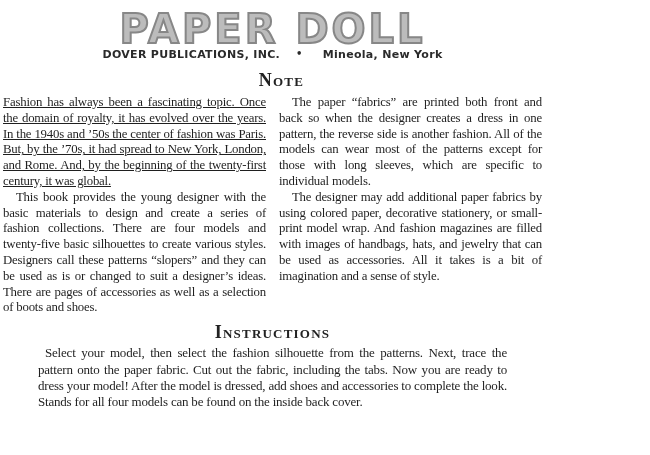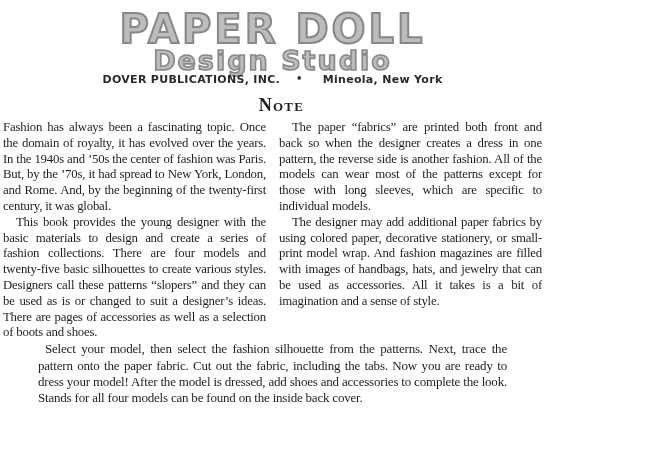--- a/index.html
+++ b/index.html
@@ -85,54 +85,54 @@
     padding: 0 3px;
   }
   .col {
     flex: 1 1 0;
     text-align: justify;
     font-size: 12.8px;
     line-height: 15.8px;
     letter-spacing: -0.2px;
   }
   .col p { margin: 0; text-indent: 13px; }
-  .col p.no-indent { text-indent: 0; }
+  .col p.no-indent { text-indent: 0; text-decoration: underline; }
   .instructions-body {
     margin: 0 38px;
     text-align: justify;
     font-size: 13px;
     line-height: 16.4px;
     letter-spacing: -0.2px;
     text-indent: 7px;
   }
 </style>
 </head>
 <body>
 
 <div class="page">
 
   <header class="title-block">
     <div class="logo">
       <div class="logo-main">PAPER DOLL</div>
-      <div class="logo-sub">Design Studio</div>
     </div>
     <div class="publisher-line">
       <span>DOVER PUBLICATIONS, INC.</span><span class="bullet">•</span><span>Mineola, New York</span>
     </div>
   </header>
 
   <h2 class="section-heading">Note</h2>
 
   <div class="columns">
     <div class="col">
       <p class="no-indent">Fashion has always been a fascinating topic. Once the domain of royalty, it has evolved over the years. In the 1940s and ’50s the center of fashion was Paris. But, by the ’70s, it had spread to New York, London, and Rome. And, by the beginning of the twenty-first century, it was global.</p>
       <p>This book provides the young designer with the basic materials to design and create a series of fashion collections. There are four models and twenty-five basic silhouettes to create various styles. Designers call these patterns “slopers” and they can be used as is or changed to suit a designer’s ideas. There are pages of accessories as well as a selection of boots and shoes.</p>
     </div>
     <div class="col">
       <p>The paper “fabrics” are printed both front and back so when the designer creates a dress in one pattern, the reverse side is another fashion. All of the models can wear most of the patterns except for those with long sleeves, which are specific to individual models.</p>
       <p>The designer may add additional paper fabrics by using colored paper, decorative stationery, or small-print model wrap. And fashion magazines are filled with images of handbags, hats, and jewelry that can be used as accessories. All it takes is a bit of imagination and a sense of style.</p>
     </div>
   </div>
 
+  <h2 class="section-heading tight">Instructions</h2>
 
   <p class="instructions-body">Select your model, then select the fashion silhouette from the patterns. Next, trace the pattern onto the paper fabric. Cut out the fabric, including the tabs. Now you are ready to dress your model! After the model is dressed, add shoes and accessories to complete the look. Stands for all four models can be found on the inside back cover.</p>
 
 </div>
 
 </body></html>

